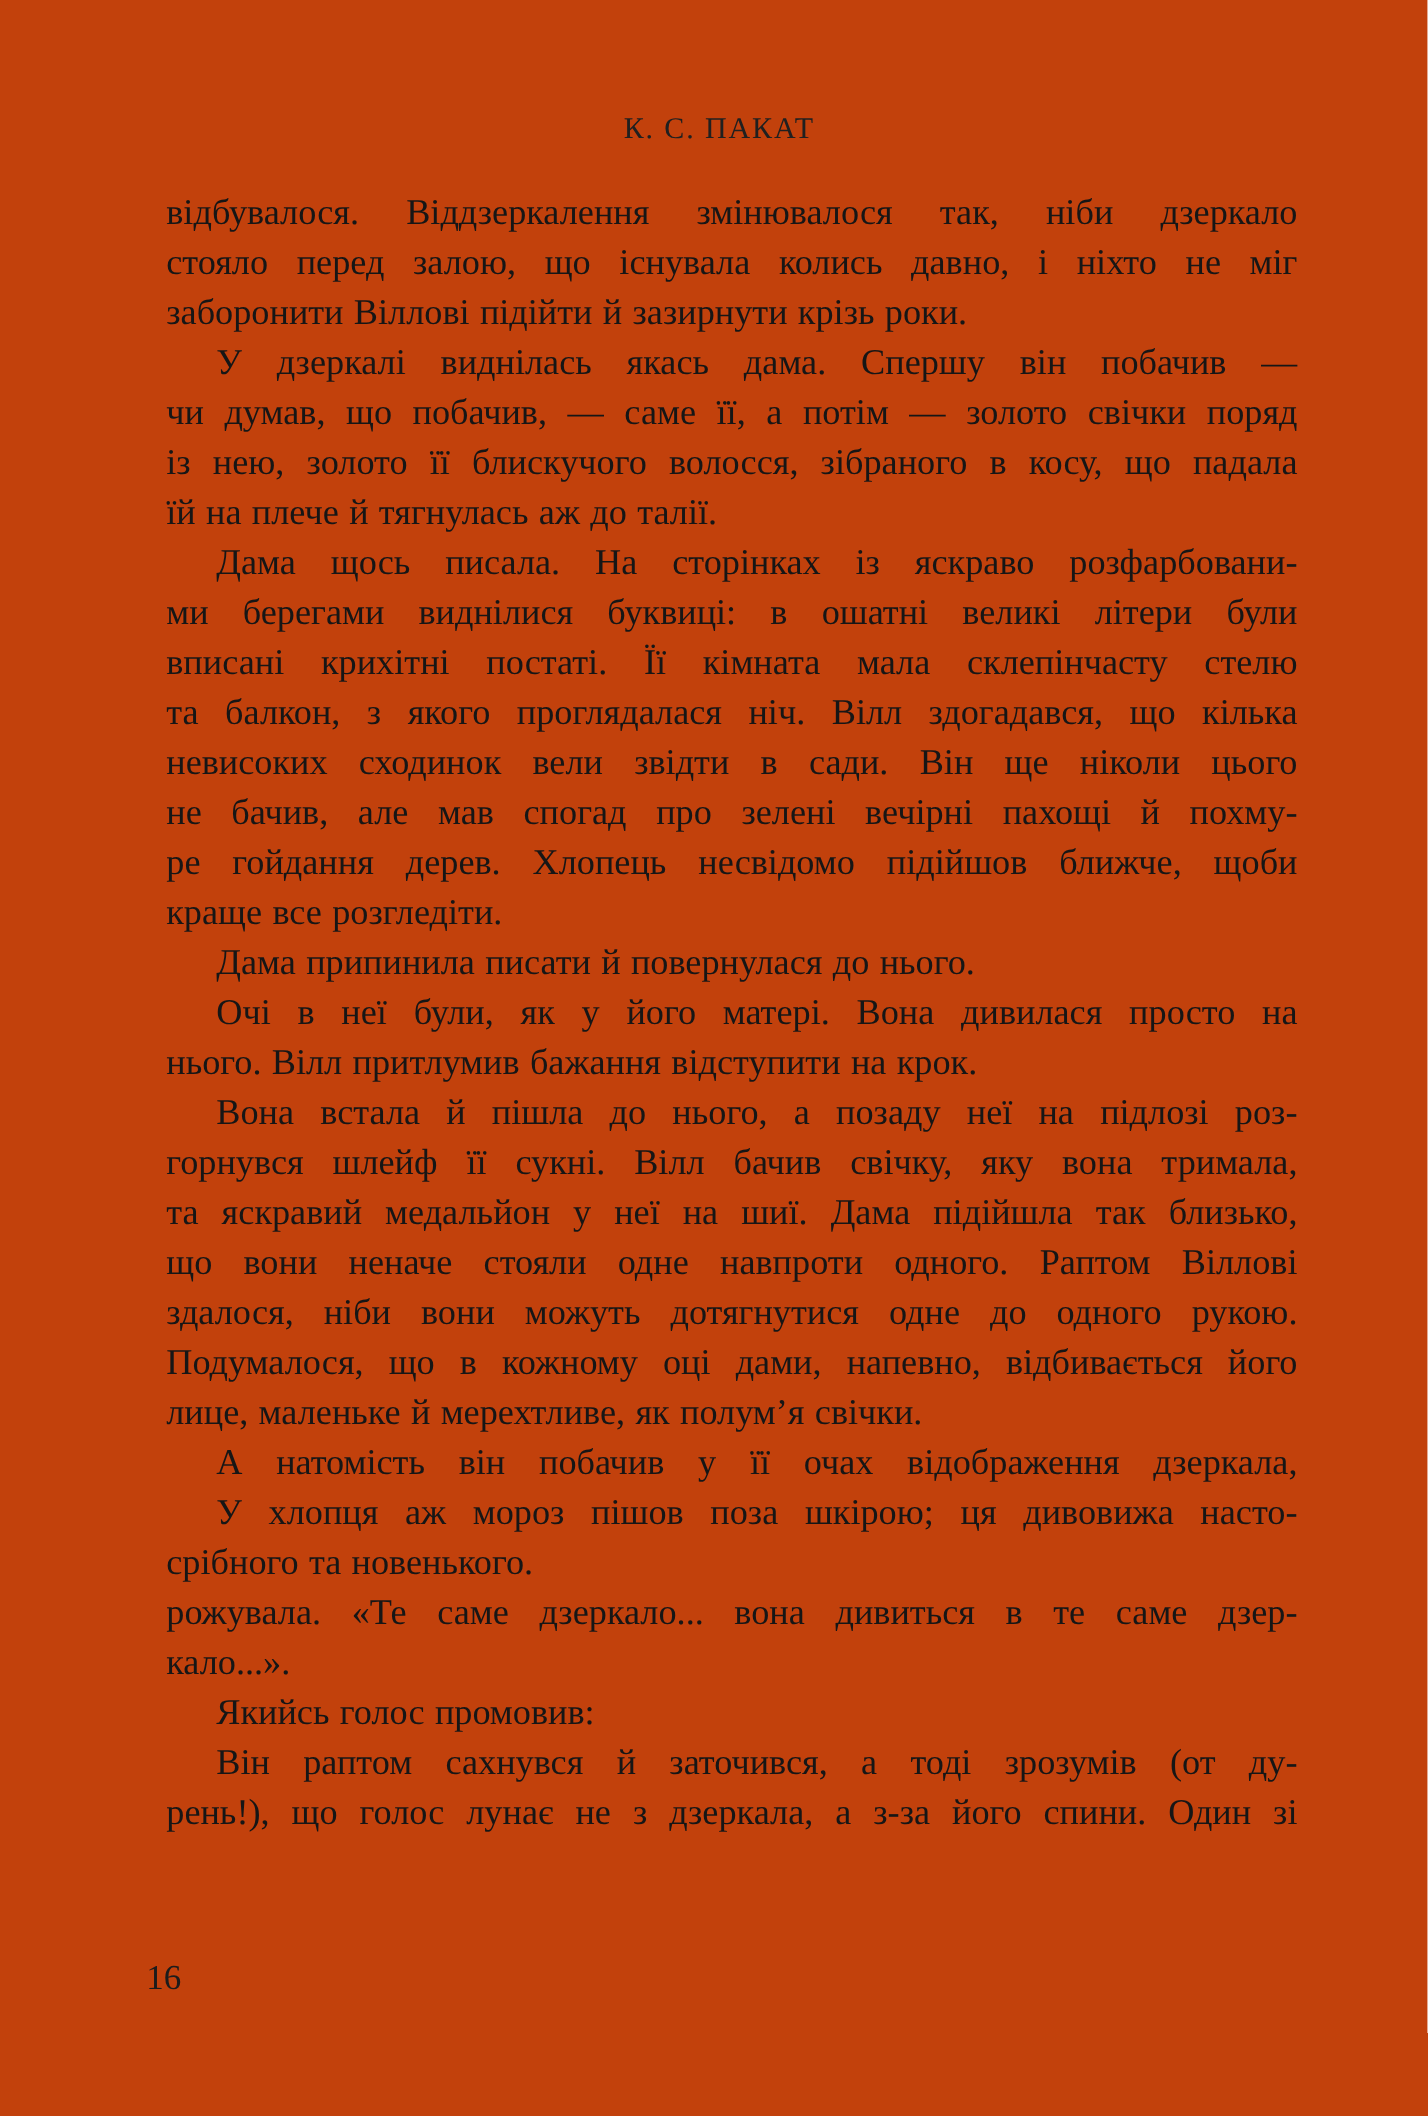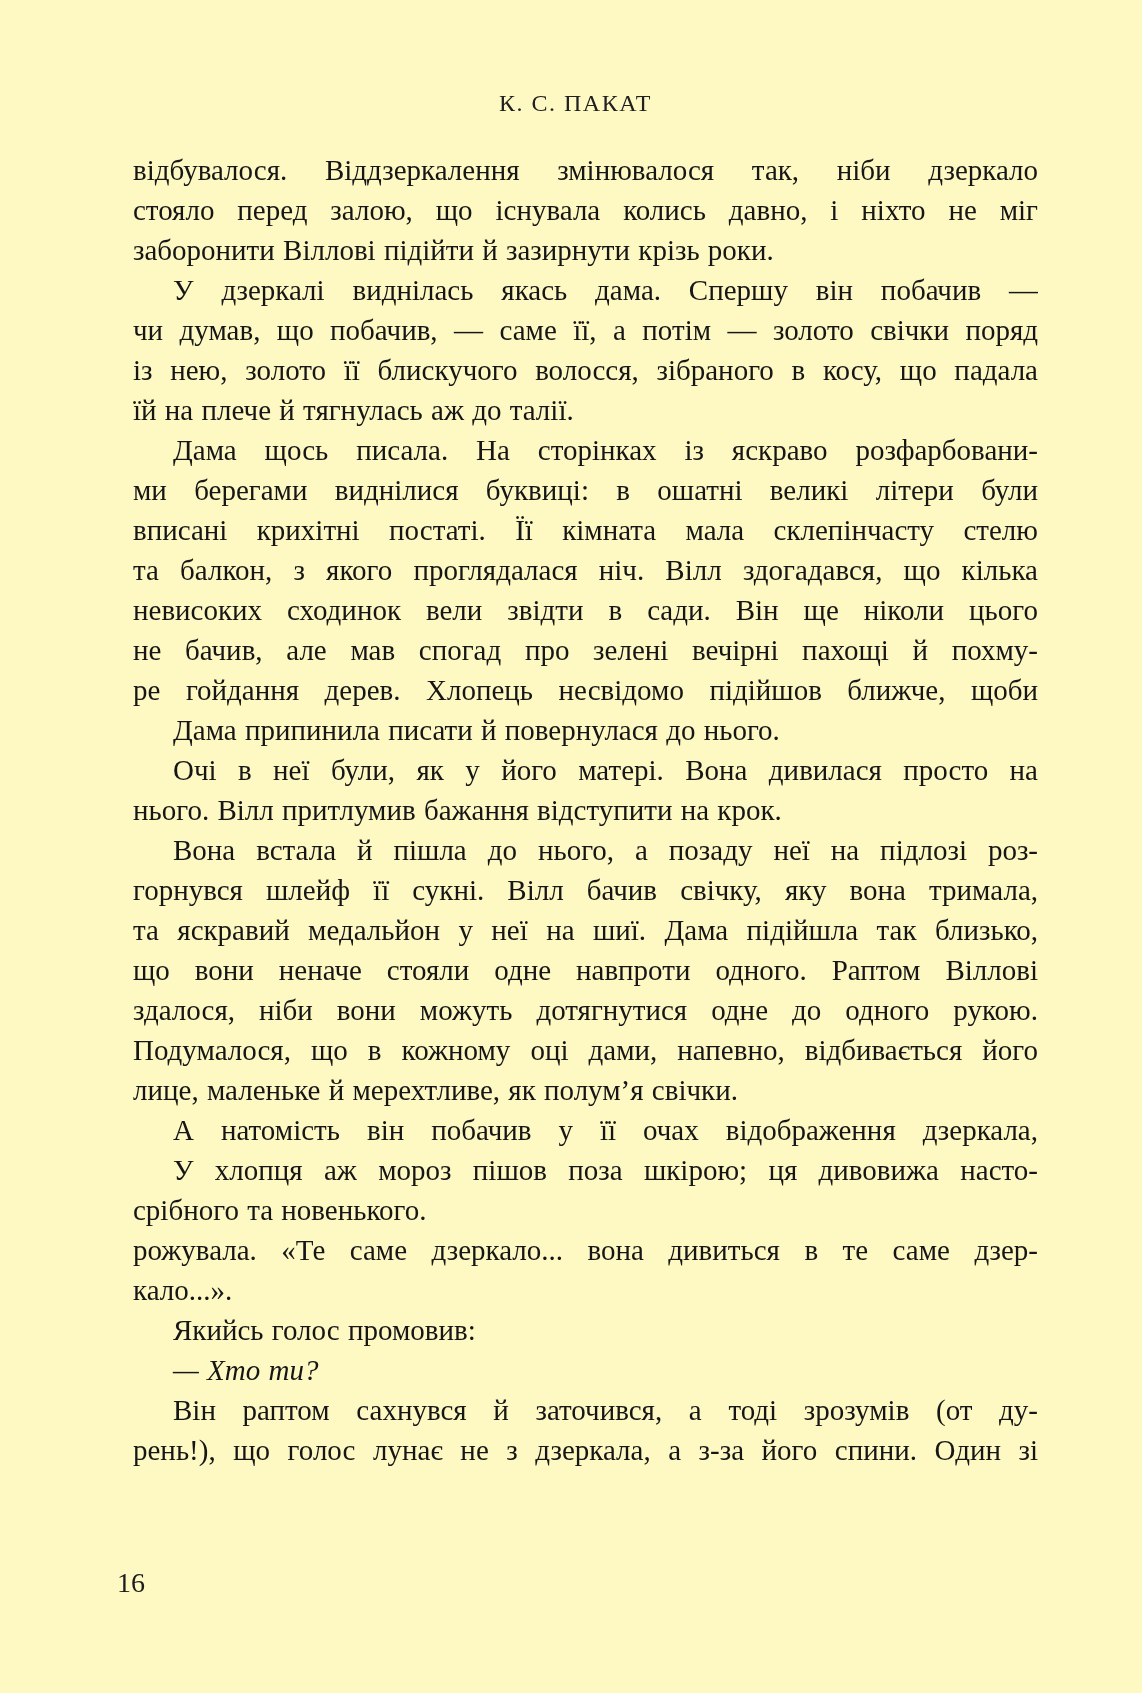--- a/index.html
+++ b/index.html
@@ -4,21 +4,21 @@
 <style>
   html, body {
     margin: 0;
     padding: 0;
     background: #ffffff;
   }
   .book-page {
     position: relative;
     width: 1142px;
     height: 1693px;
-    background: #fef9c3;
+    background: #c2410c;
     color: #161616;
     font-family: "Liberation Serif", "DejaVu Serif", serif;
     overflow: hidden;
   }
   .running-header {
     position: absolute;
     top: 90px;
     left: 113px;
     width: 925px;
     text-align: center;
@@ -74,35 +74,35 @@
       <div class="line justify">чи думав, що побачив, — саме її, а потім — золото свічки поряд</div>
       <div class="line justify">із нею, золото її блискучого волосся, зібраного в косу, що падала</div>
       <div class="line">їй на плече й тягнулась аж до талії.</div>
       <div class="line justify indent">Дама щось писала. На сторінках із яскраво розфарбовани-</div>
       <div class="line justify">ми берегами виднілися буквиці: в ошатні великі літери були</div>
       <div class="line justify">вписані крихітні постаті. Її кімната мала склепінчасту стелю</div>
       <div class="line justify">та балкон, з якого проглядалася ніч. Вілл здогадався, що кілька</div>
       <div class="line justify">невисоких сходинок вели звідти в сади. Він ще ніколи цього</div>
       <div class="line justify">не бачив, але мав спогад про зелені вечірні пахощі й похму-</div>
       <div class="line justify">ре гойдання дерев. Хлопець несвідомо підійшов ближче, щоби</div>
+      <div class="line">краще все розгледіти.</div>
       <div class="line indent">Дама припинила писати й повернулася до нього.</div>
       <div class="line justify indent">Очі в неї були, як у його матері. Вона дивилася просто на</div>
       <div class="line">нього. Вілл притлумив бажання відступити на крок.</div>
       <div class="line justify indent">Вона встала й пішла до нього, а позаду неї на підлозі роз-</div>
       <div class="line justify">горнувся шлейф її сукні. Вілл бачив свічку, яку вона тримала,</div>
       <div class="line justify">та яскравий медальйон у неї на шиї. Дама підійшла так близько,</div>
       <div class="line justify">що вони неначе стояли одне навпроти одного. Раптом Віллові</div>
       <div class="line justify">здалося, ніби вони можуть дотягнутися одне до одного рукою.</div>
       <div class="line justify">Подумалося, що в кожному оці дами, напевно, відбивається його</div>
       <div class="line">лице, маленьке й мерехтливе, як полум’я свічки.</div>
       <div class="line justify indent">А натомість він побачив у її очах відображення дзеркала,</div>
       <div class="line justify indent">У хлопця аж мороз пішов поза шкірою; ця дивовижа насто-</div>
       <div class="line">срібного та новенького.</div>
       <div class="line justify">рожувала. «Те саме дзеркало... вона дивиться в те саме дзер-</div>
       <div class="line">кало...».</div>
       <div class="line indent">Якийсь голос промовив:</div>
-      <div class="line indent italic">— Хто ти?</div>
       <div class="line justify indent">Він раптом сахнувся й заточився, а тоді зрозумів (от ду-</div>
       <div class="line justify">рень!), що голос лунає не з дзеркала, а з-за його спини. Один зі</div>
     </div>
 
   <div class="page-number">16</div>
 </div>
 
 </body></html>

